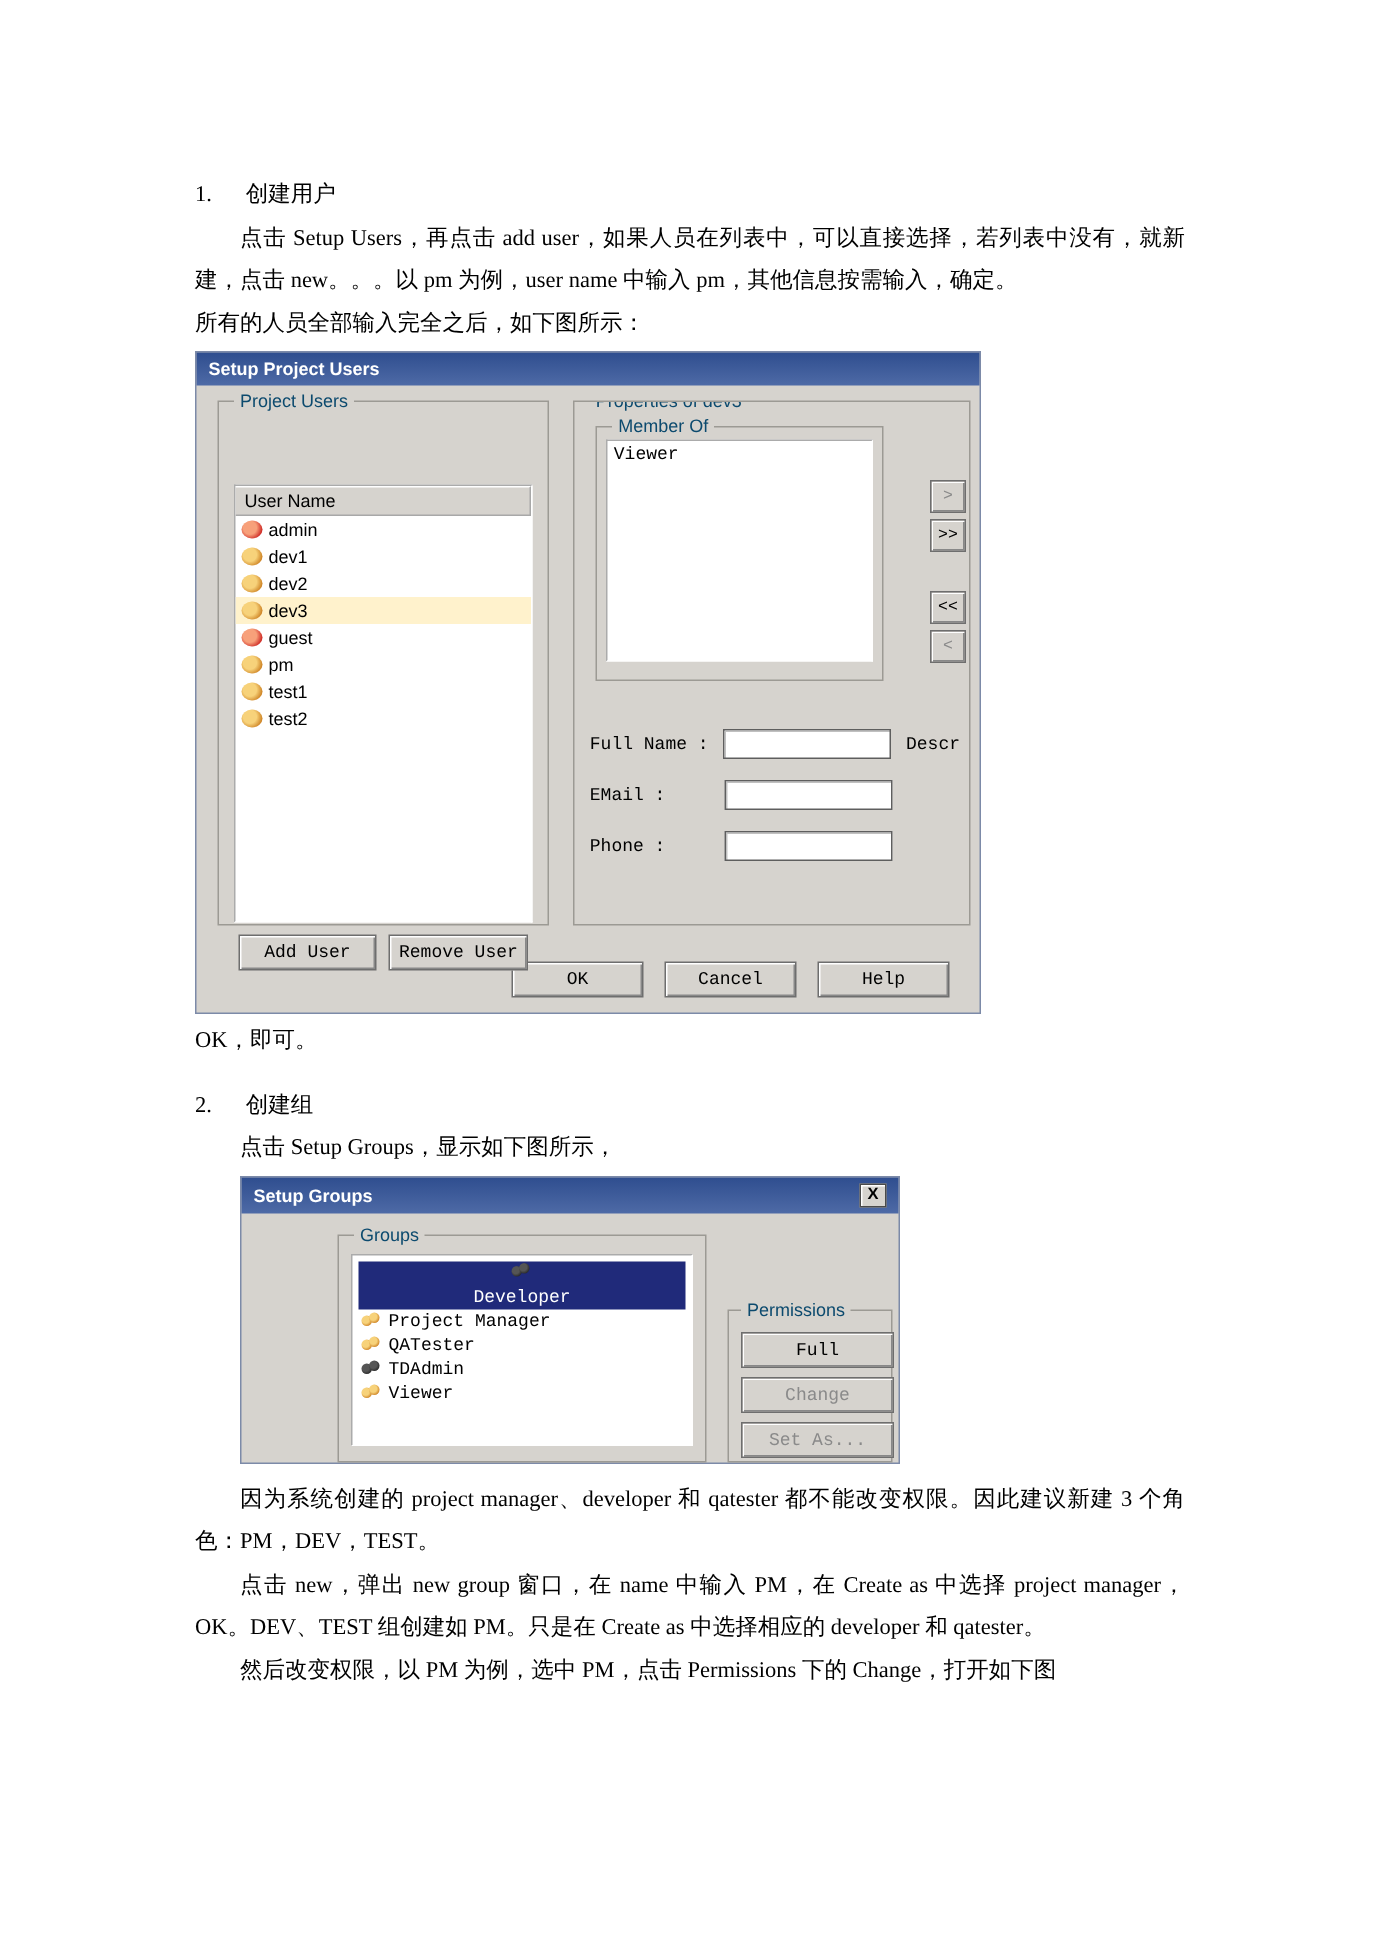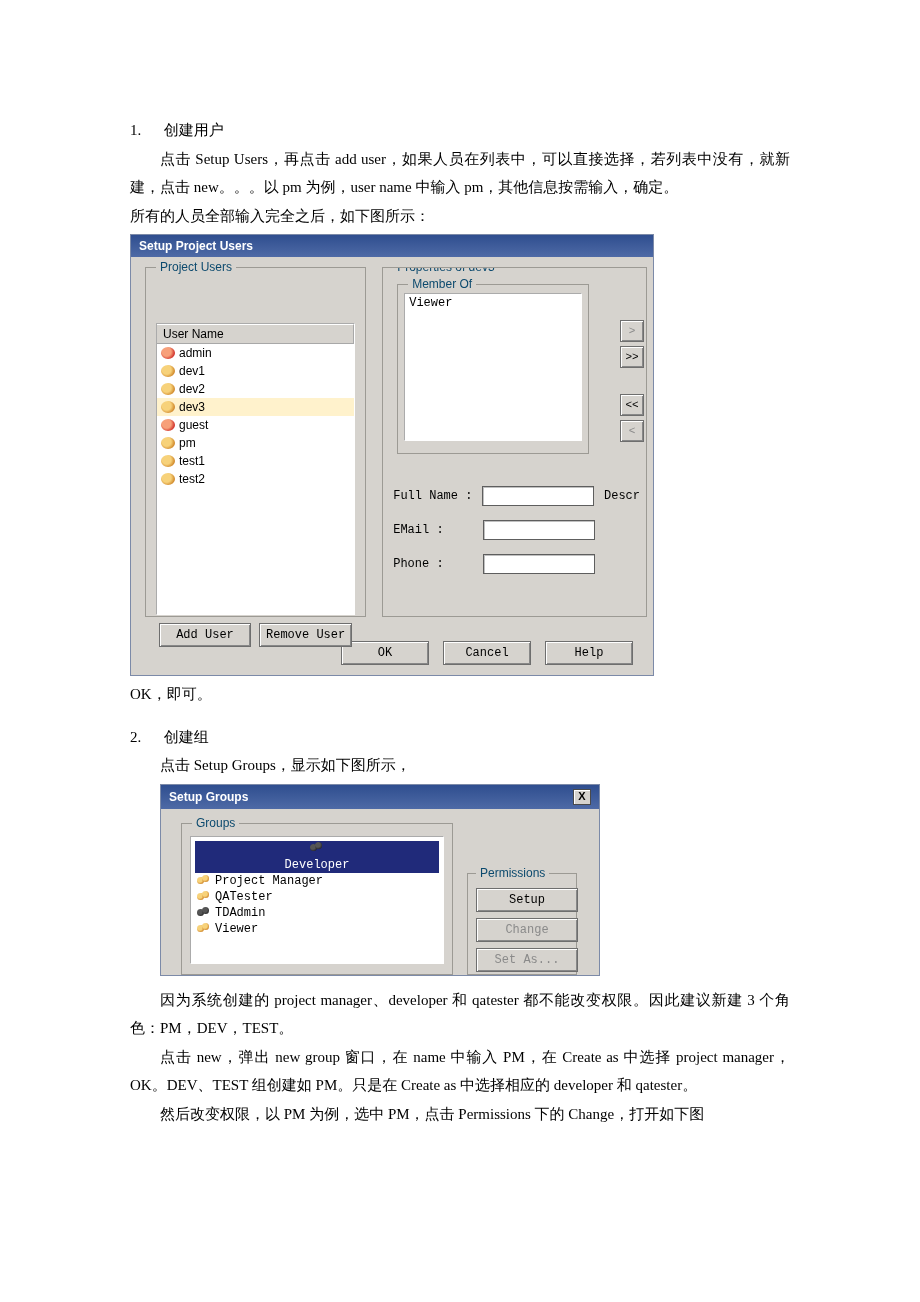--- a/index.html
+++ b/index.html
@@ -220,20 +220,21 @@
     display: flex;
     gap: 14px;
   }
   .groupsbox {
     width: 272px;
     height: 152px;
     position: relative;
     border: 1px solid #9c9a94;
     padding: 12px 8px 8px 8px;
     box-sizing: border-box;
+    margin-left: 44px;
   }
   .glist {
     border: 1px inset #fff;
     background: #fff;
     height: 128px;
     padding: 4px;
     box-sizing: border-box;
     font-family: "Courier New", monospace;
     font-size: 12px;
   }
@@ -414,21 +415,21 @@
               <span> TDAdmin</span>
             </div>
             <div class="grow">
               <span class="gicon"></span>
               <span> Viewer</span>
             </div>
           </div>
       </div>
       <div class="permbox">
         <div class="fs-legend" style="left:8px;">Permissions</div>
-        <div class="btn">Setup</div>
+        <div class="btn">Full</div>
         <div class="btn disabled">Change</div>
         <div class="btn disabled">Set As...</div>
       </div>
     </div>
   </div>
 
   <p class="para indent" style="margin-top:10px;">因为系统创建的 project manager、developer 和 qatester 都不能改变权限。因此建议新建 3 个角色：PM，DEV，TEST。</p>
   <p class="para indent">点击 new，弹出 new group 窗口，在 name 中输入 PM，在 Create as 中选择 project manager，OK。DEV、TEST 组创建如 PM。只是在 Create as 中选择相应的 developer 和 qatester。</p>
   <p class="para indent">然后改变权限，以 PM 为例，选中 PM，点击 Permissions 下的 Change，打开如下图</p>
 

